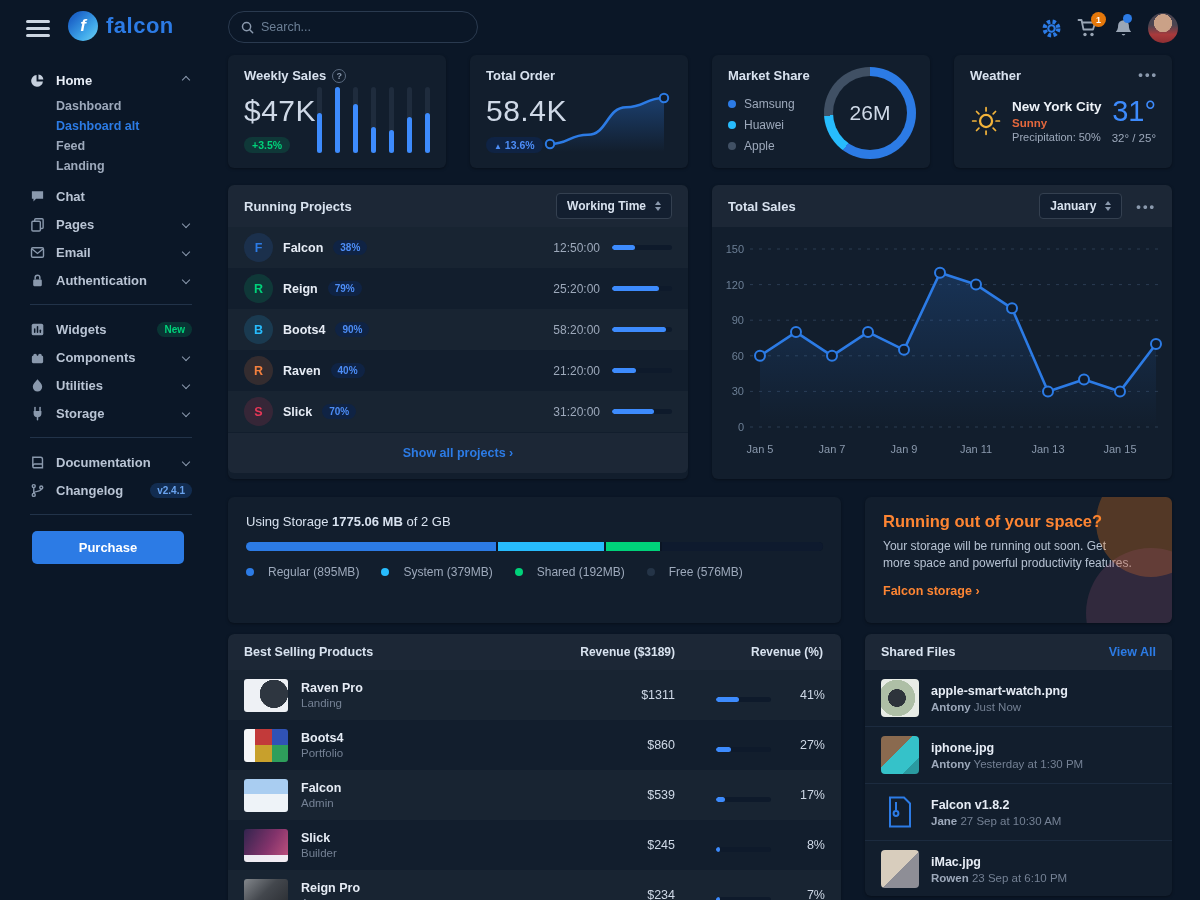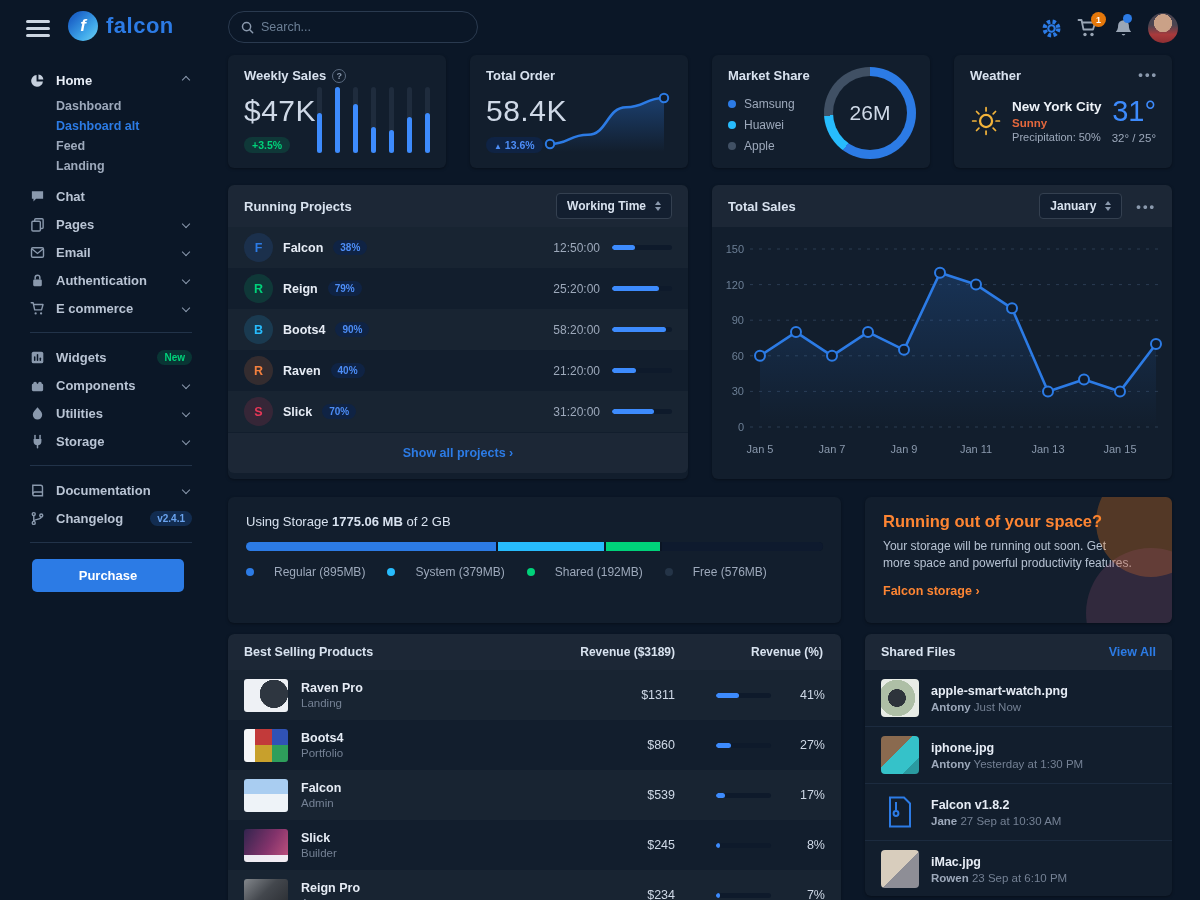--- a/index.html
+++ b/index.html
@@ -113,42 +113,42 @@
   .link{color:var(--primary);font-weight:bold;font-size:12.5px;cursor:pointer;text-decoration:none}
   .ts-head-right{display:flex;align-items:center;gap:14px}
 
   
   .row3 .card.storage{width:613px;height:126px;padding:17px 18px}
   .storage-label{font-size:13px;color:var(--text)}
   .storage-label b{font-weight:bold}
   .storage-bar{margin-top:13px;height:9px;border-radius:5px;overflow:hidden;display:flex;gap:2px;background:#0b1524}
   .storage-bar i{display:block;height:100%}
   .storage-legend{margin-top:14px;display:flex;gap:22px}
-  .sl-item{display:flex;align-items:center;gap:20px;color:var(--muted);font-size:12px}
+  .sl-item{display:flex;align-items:center;gap:14px;color:var(--muted);font-size:12px}
   .row3 .card.space{width:307px;height:126px;padding:15px 18px;overflow:hidden}
   .space::before{content:"";position:absolute;right:-34px;top:-30px;width:110px;height:110px;border-radius:50%;background:rgba(253,126,20,.28)}
   .space::after{content:"";position:absolute;right:-44px;bottom:-55px;width:130px;height:130px;border-radius:50%;background:rgba(160,80,120,.22)}
   .space-title{color:var(--orange);font-size:16.5px;font-weight:bold}
   .space-body{color:#b6c2d2;font-size:12px;line-height:1.45;margin-top:7px;width:250px}
   .space-link{display:inline-block;margin-top:11px;color:var(--orange);font-weight:bold;font-size:12.5px;cursor:pointer}
 
   
   .row4 .card.bs{width:613px;height:290px;overflow:hidden}
   .bs-head{height:36px;display:flex;align-items:center;padding:0 16px;background:var(--strip);border-radius:6px 6px 0 0}
   .bs-head .h1{flex:1;font-weight:bold;font-size:12.5px}
   .bs-head .h2{width:150px;text-align:right;font-weight:bold;font-size:12px}
   .bs-head .h3{width:150px;text-align:right;font-weight:bold;font-size:12px;padding-right:2px}
   .bs-row{height:50px;display:flex;align-items:center;padding:0 16px}
   .bs-row:nth-child(odd){background:var(--stripe)}
   .bs-prod{flex:1;display:flex;align-items:center;gap:13px}
   .thumb{width:44px;height:33px;border-radius:3px;flex:0 0 auto}
   .bs-name{font-weight:bold;font-size:12.5px;color:#e6ecf5}
   .bs-cat{color:var(--muted2);font-size:11.5px;margin-top:2px}
   .bs-rev{width:150px;text-align:right;font-size:12.5px;color:#cfd9e7}
-  .bs-pct{width:150px;display:flex;align-items:center;justify-content:flex-end;gap:24px}
+  .bs-pct{width:150px;display:flex;align-items:flex-end;justify-content:flex-end;gap:24px}
   .bs-pct .prog{width:55px}
   .bs-pct span{font-size:12.5px;color:#cfd9e7;width:30px;text-align:right}
   .thumb-raven-pro{background:radial-gradient(circle at 68% 45%, #2e3640 0 40%, #eef1f5 41%)}
   .thumb-boots4{background:linear-gradient(90deg,#f5f6f8 0 26%,rgba(0,0,0,0) 26%),
     conic-gradient(from 0deg at 63% 50%, #3052b5 0 25%, #2e9e5b 25% 50%, #c8a02c 50% 75%, #c23a3a 75%)}
   .thumb-falcon{background:linear-gradient(#a9cdf1 0 45%, #eef3f8 45%)}
   .thumb-slick{background:linear-gradient(0deg, rgba(245,245,250,.95) 0 22%, rgba(0,0,0,0) 22%),
     linear-gradient(120deg,#32244e,#83336b 55%,#c4547f)}
   .thumb-reign-pro{background:linear-gradient(135deg,#83878c,#43474d 45%,#26292e)}
 
@@ -263,31 +263,20 @@
           <span class="chev down"></span>
         </div>
         <div class="nav-item">
           <span class="ni-icon">
             <svg width="15" height="15" viewBox="0 0 16 16" fill="none" stroke="currentColor" stroke-width="1.6">
               <rect x="3.4" y="7" width="9.2" height="7" rx="1.2" fill="currentColor" stroke="none"></rect>
               <path d="M5.5 7 V4.8 a2.5 2.5 0 0 1 5 0 V7"></path>
             </svg>
           </span>
           <span class="ni-label">Authentication</span>
-          <span class="chev down"></span>
-        </div>
-        <div class="nav-item">
-          <span class="ni-icon">
-            <svg width="15" height="15" viewBox="0 0 16 16" fill="none" stroke="currentColor" stroke-width="1.5" stroke-linecap="round" stroke-linejoin="round">
-              <path d="M1.3 1.8 h2 l1.7 7.7 h7.3 l1.6-5.7 H4.5"></path>
-              <circle cx="6" cy="13.2" r="1.2" fill="currentColor" stroke="none"></circle>
-              <circle cx="11.8" cy="13.2" r="1.2" fill="currentColor" stroke="none"></circle>
-            </svg>
-          </span>
-          <span class="ni-label">E commerce</span>
           <span class="chev down"></span>
         </div>
         <div class="sb-divider"></div>
         <div class="nav-item">
           <span class="ni-icon">
             <svg width="15" height="15" viewBox="0 0 16 16">
               <rect x="1.8" y="1.8" width="12.4" height="12.4" rx="2" fill="currentColor"></rect>
               <g stroke="#0b1727" stroke-width="1.6" stroke-linecap="round">
                 <line x1="5" y1="11" x2="5" y2="7.5"></line>
                 <line x1="8" y1="11" x2="8" y2="5"></line>

